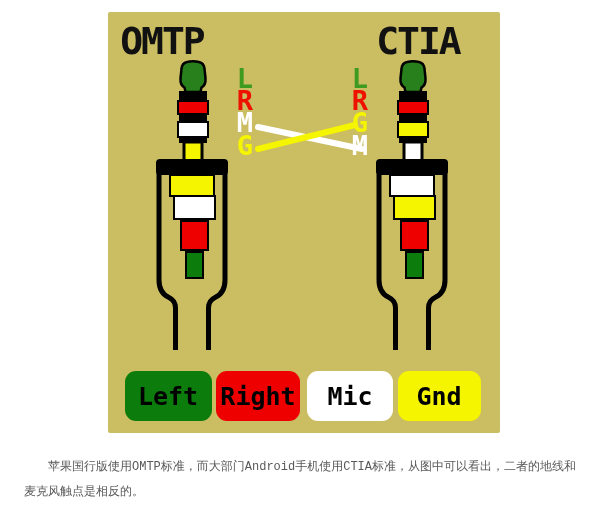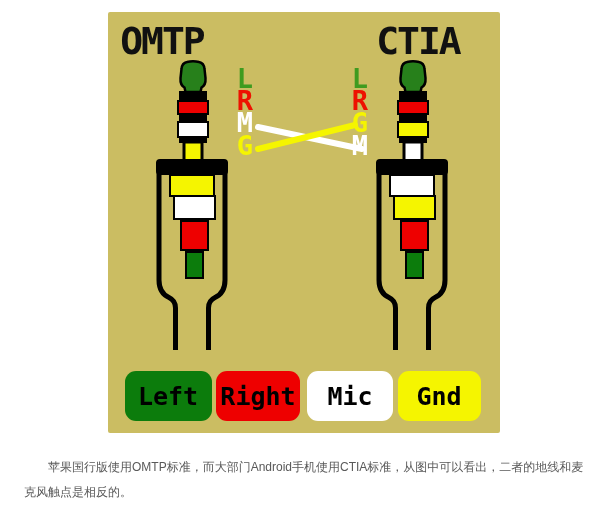--- a/index.html
+++ b/index.html
@@ -23,21 +23,21 @@
   .band{stroke:#000;stroke-width:2;}
   .blackband{fill:#000;}
   .sleeve{stroke:#000;stroke-width:3;}
   .socket-outline{fill:none;stroke:#000;stroke-width:5;}
   .contact{stroke:#000;stroke-width:2;}
   .tip{stroke:#000;stroke-width:2.5;}
   .cross-line{stroke-width:6;stroke-linecap:round;fill:none;}
   #caption{
     position:absolute;left:24px;top:443px;width:564px;
     font-size:12px;line-height:25px;color:#595959;text-indent:2em;
-    font-family:Liberation Sans, sans-serif;
+    font-family:Liberation Mono, monospace;
   }
 </style>
 </head>
 <body>
 
 <svg id="diagram" width="392" height="421" viewBox="0 0 392 421" xmlns="http://www.w3.org/2000/svg">
 
   <rect x="0" y="0" width="392" height="421" rx="2" fill="#cbbd62"></rect>
 
   <text class="jack-title" x="54" y="42">OMTP</text>

